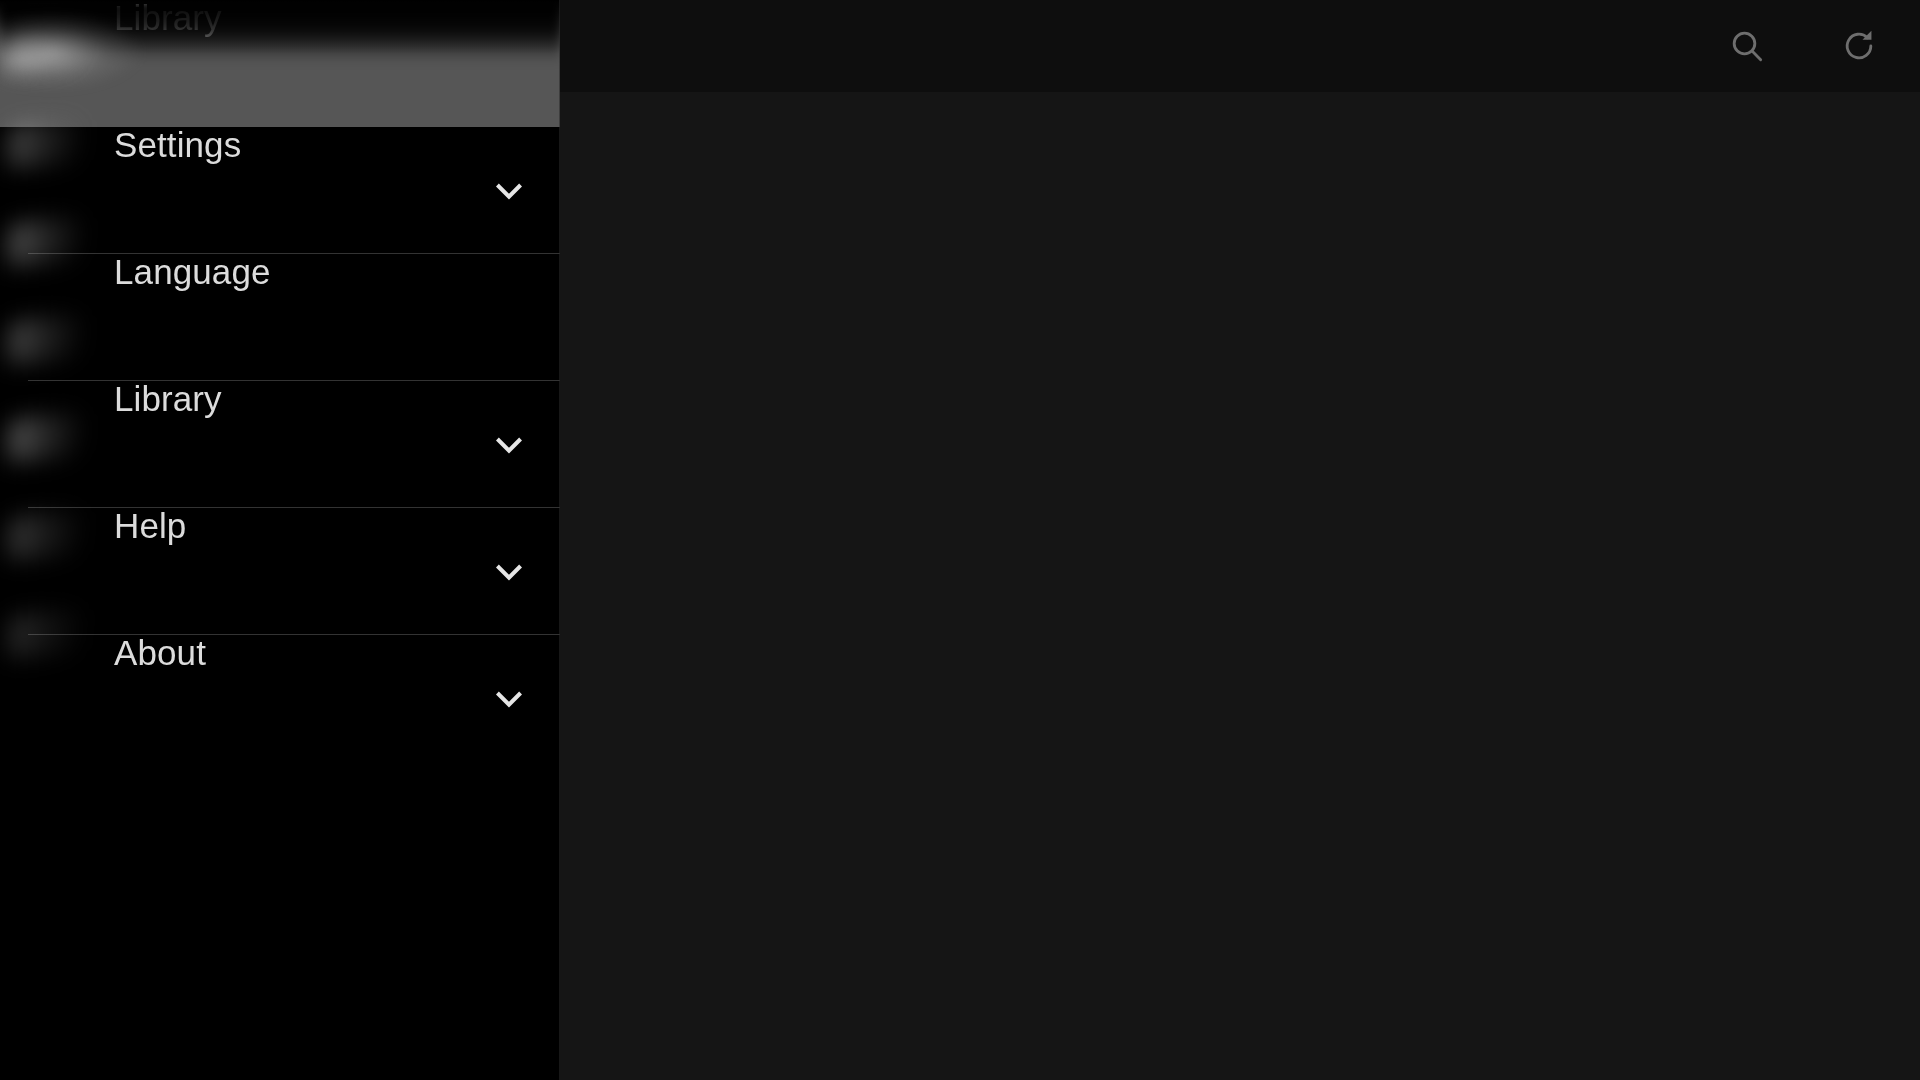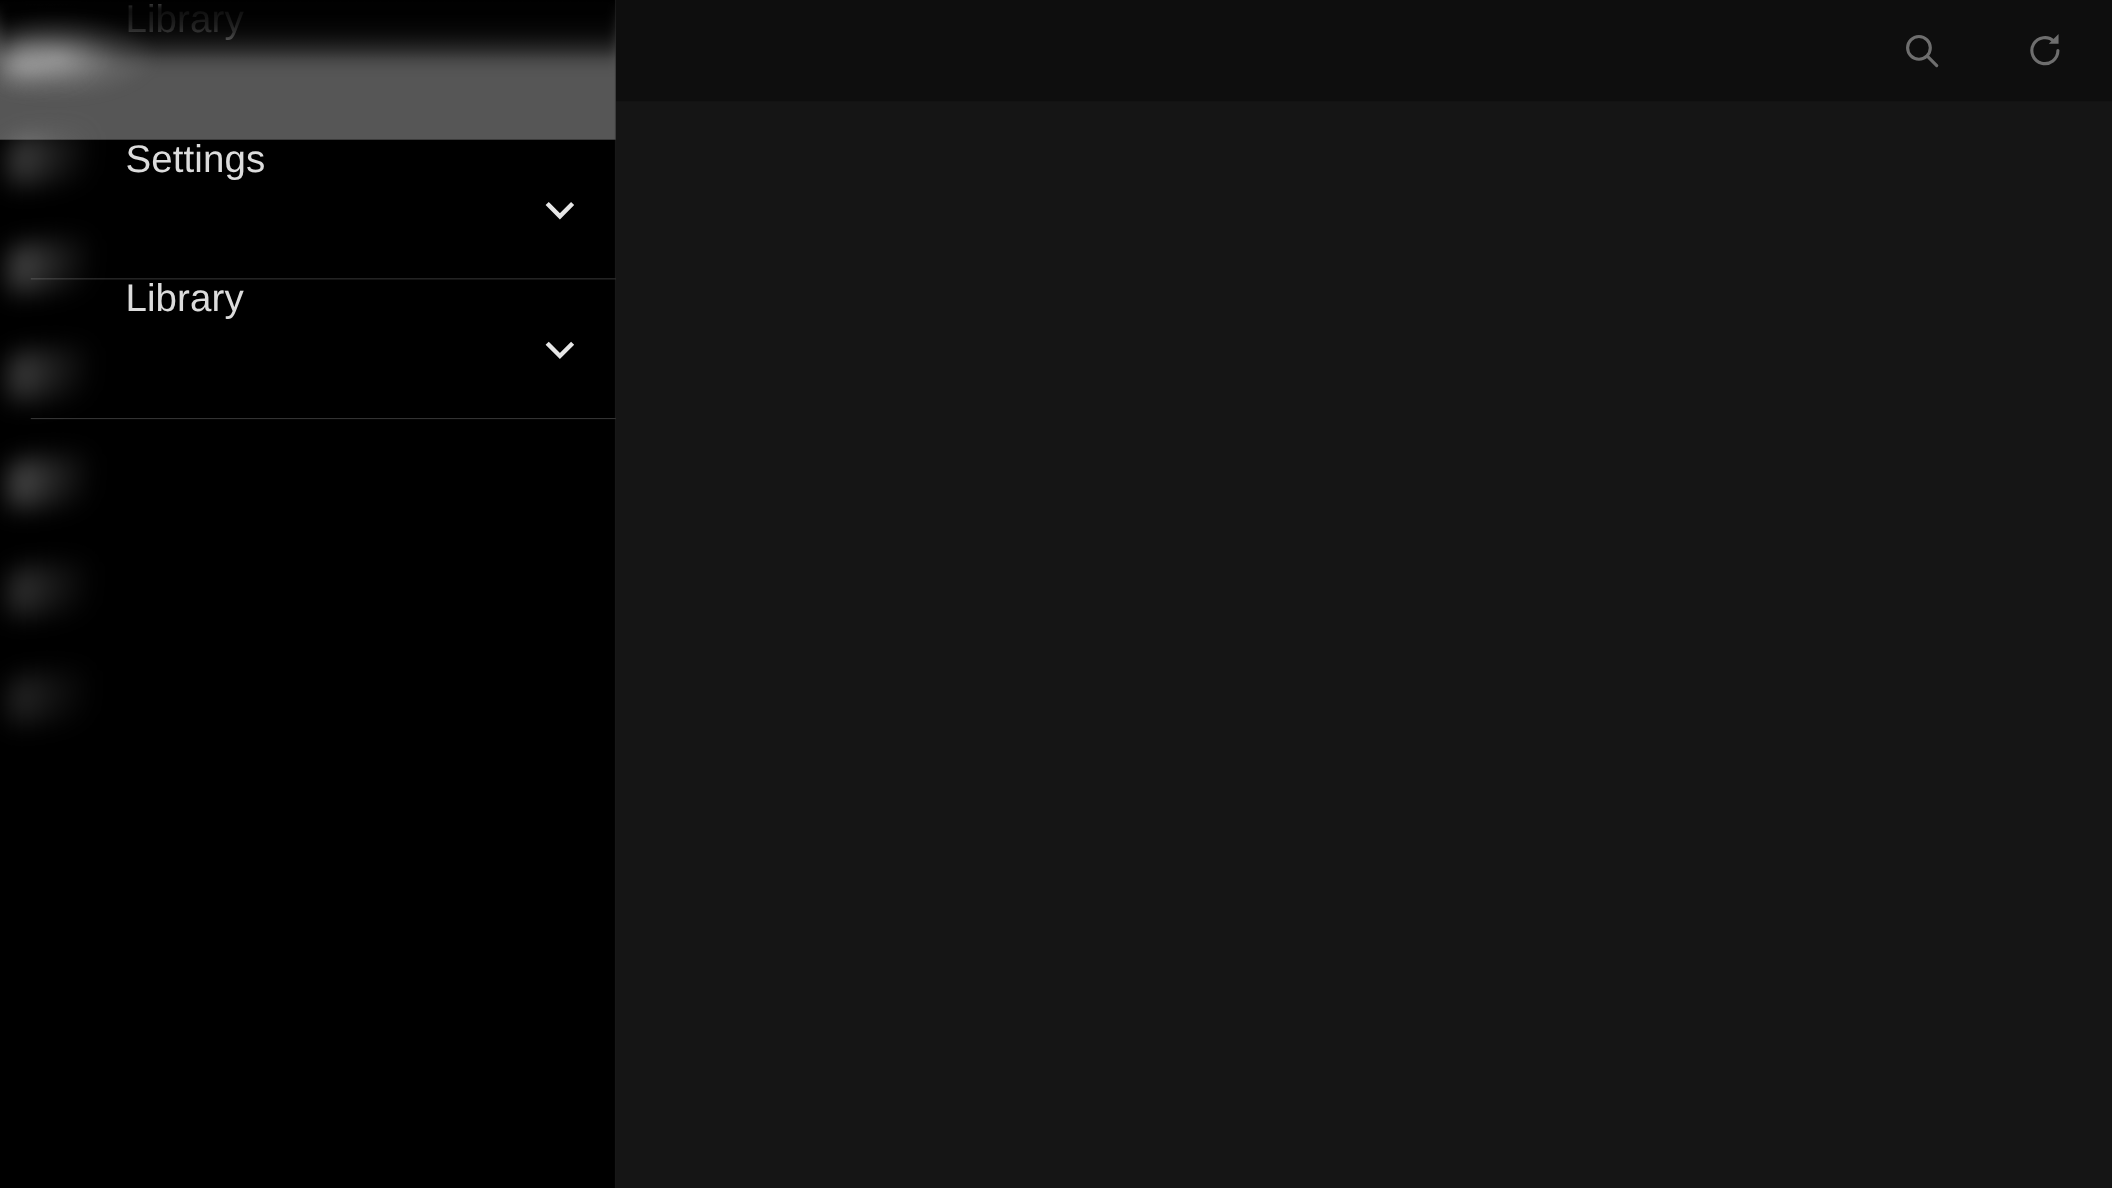--- a/index.html
+++ b/index.html
@@ -245,21 +245,43 @@
         <div class="menu-item">
           <span class="menu-label">Settings</span>
           <span class="menu-chevron">
             <svg width="42" height="42" viewBox="0 0 24 24" fill="none" stroke="#e6e6e6" stroke-width="2.3" stroke-linecap="square" stroke-linejoin="miter">
       <polyline points="6.2,9.4 12,15.2 17.8,9.4"></polyline>
             </svg>
           </span>
           <span class="divider"></span>
         </div>
         <div class="menu-item">
+          <span class="menu-label">Language</span>
+          <span class="divider"></span>
+        </div>
+        <div class="menu-item">
           <span class="menu-label">Library</span>
+          <span class="menu-chevron">
+            <svg width="42" height="42" viewBox="0 0 24 24" fill="none" stroke="#e6e6e6" stroke-width="2.3" stroke-linecap="square" stroke-linejoin="miter">
+      <polyline points="6.2,9.4 12,15.2 17.8,9.4"></polyline>
+            </svg>
+          </span>
+          <span class="divider"></span>
+        </div>
+        <div class="menu-item">
+          <span class="menu-label">Help</span>
+          <span class="menu-chevron">
+            <svg width="42" height="42" viewBox="0 0 24 24" fill="none" stroke="#e6e6e6" stroke-width="2.3" stroke-linecap="square" stroke-linejoin="miter">
+      <polyline points="6.2,9.4 12,15.2 17.8,9.4"></polyline>
+            </svg>
+          </span>
+          <span class="divider"></span>
+        </div>
+        <div class="menu-item">
+          <span class="menu-label">About</span>
           <span class="menu-chevron">
             <svg width="42" height="42" viewBox="0 0 24 24" fill="none" stroke="#e6e6e6" stroke-width="2.3" stroke-linecap="square" stroke-linejoin="miter">
       <polyline points="6.2,9.4 12,15.2 17.8,9.4"></polyline>
             </svg>
           </span>
           <span class="divider"></span>
         </div>
       </div>
 
     <div class="ghost-rail" id="ghost-rail">

